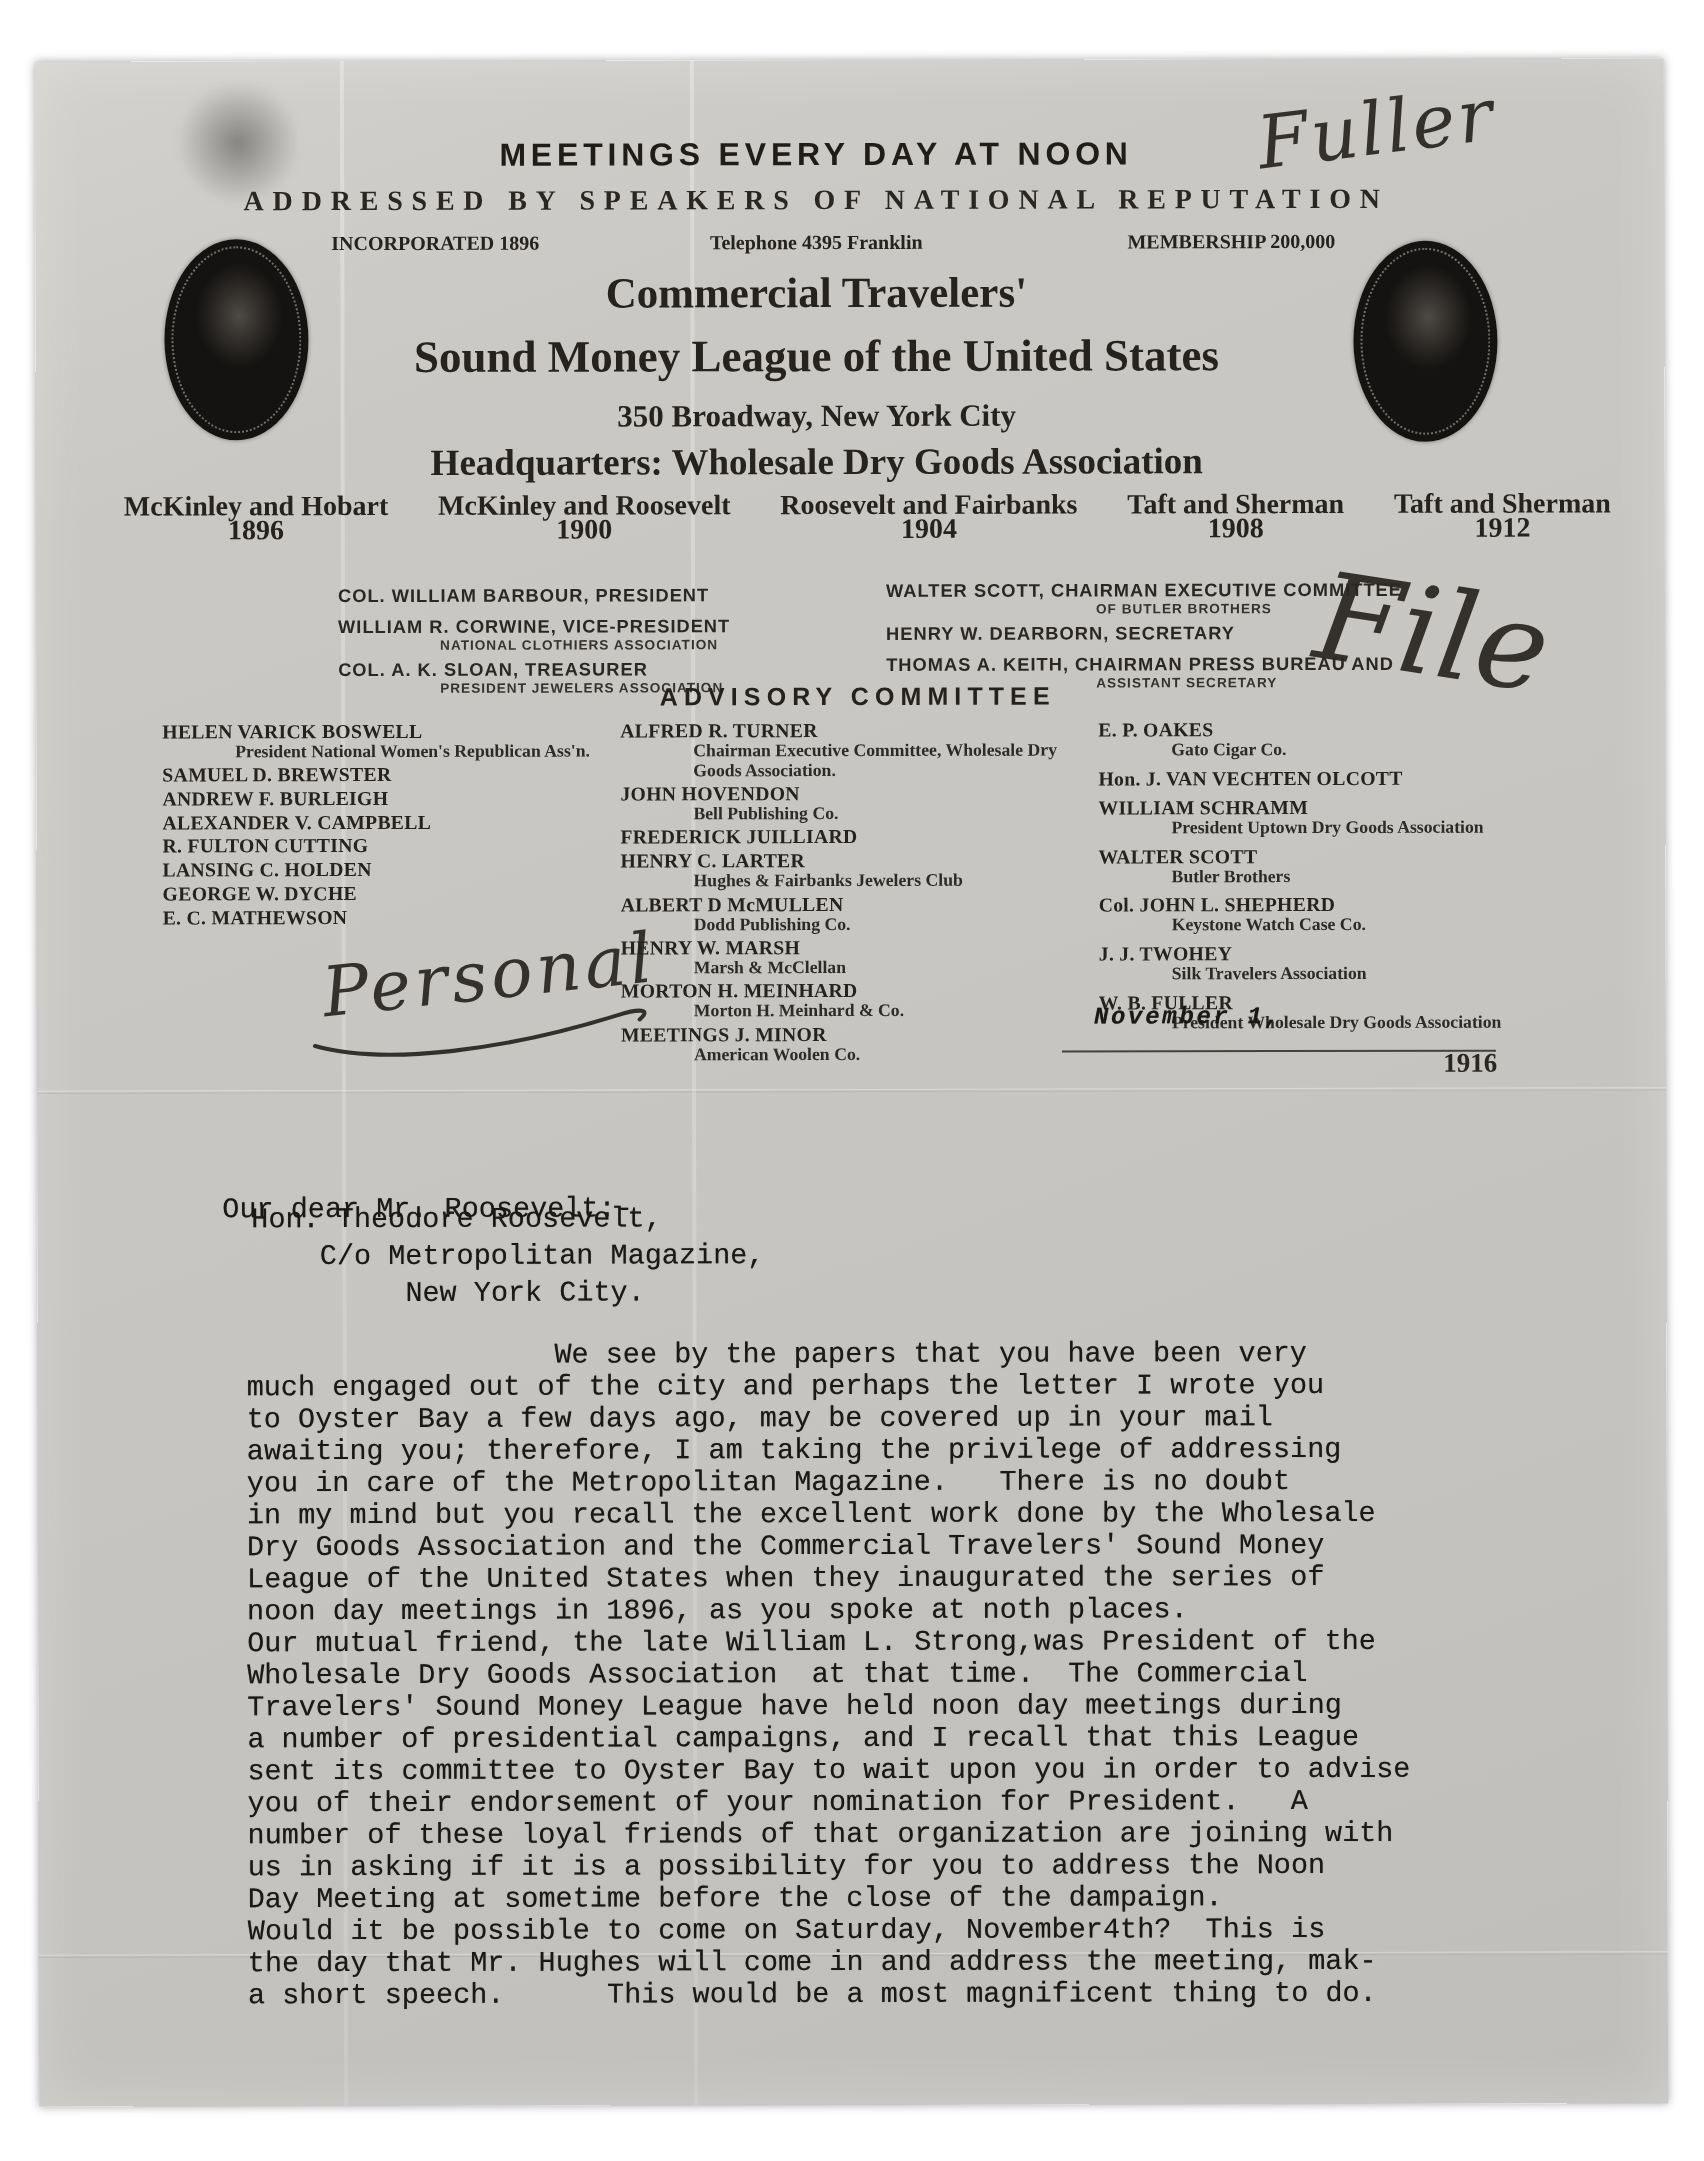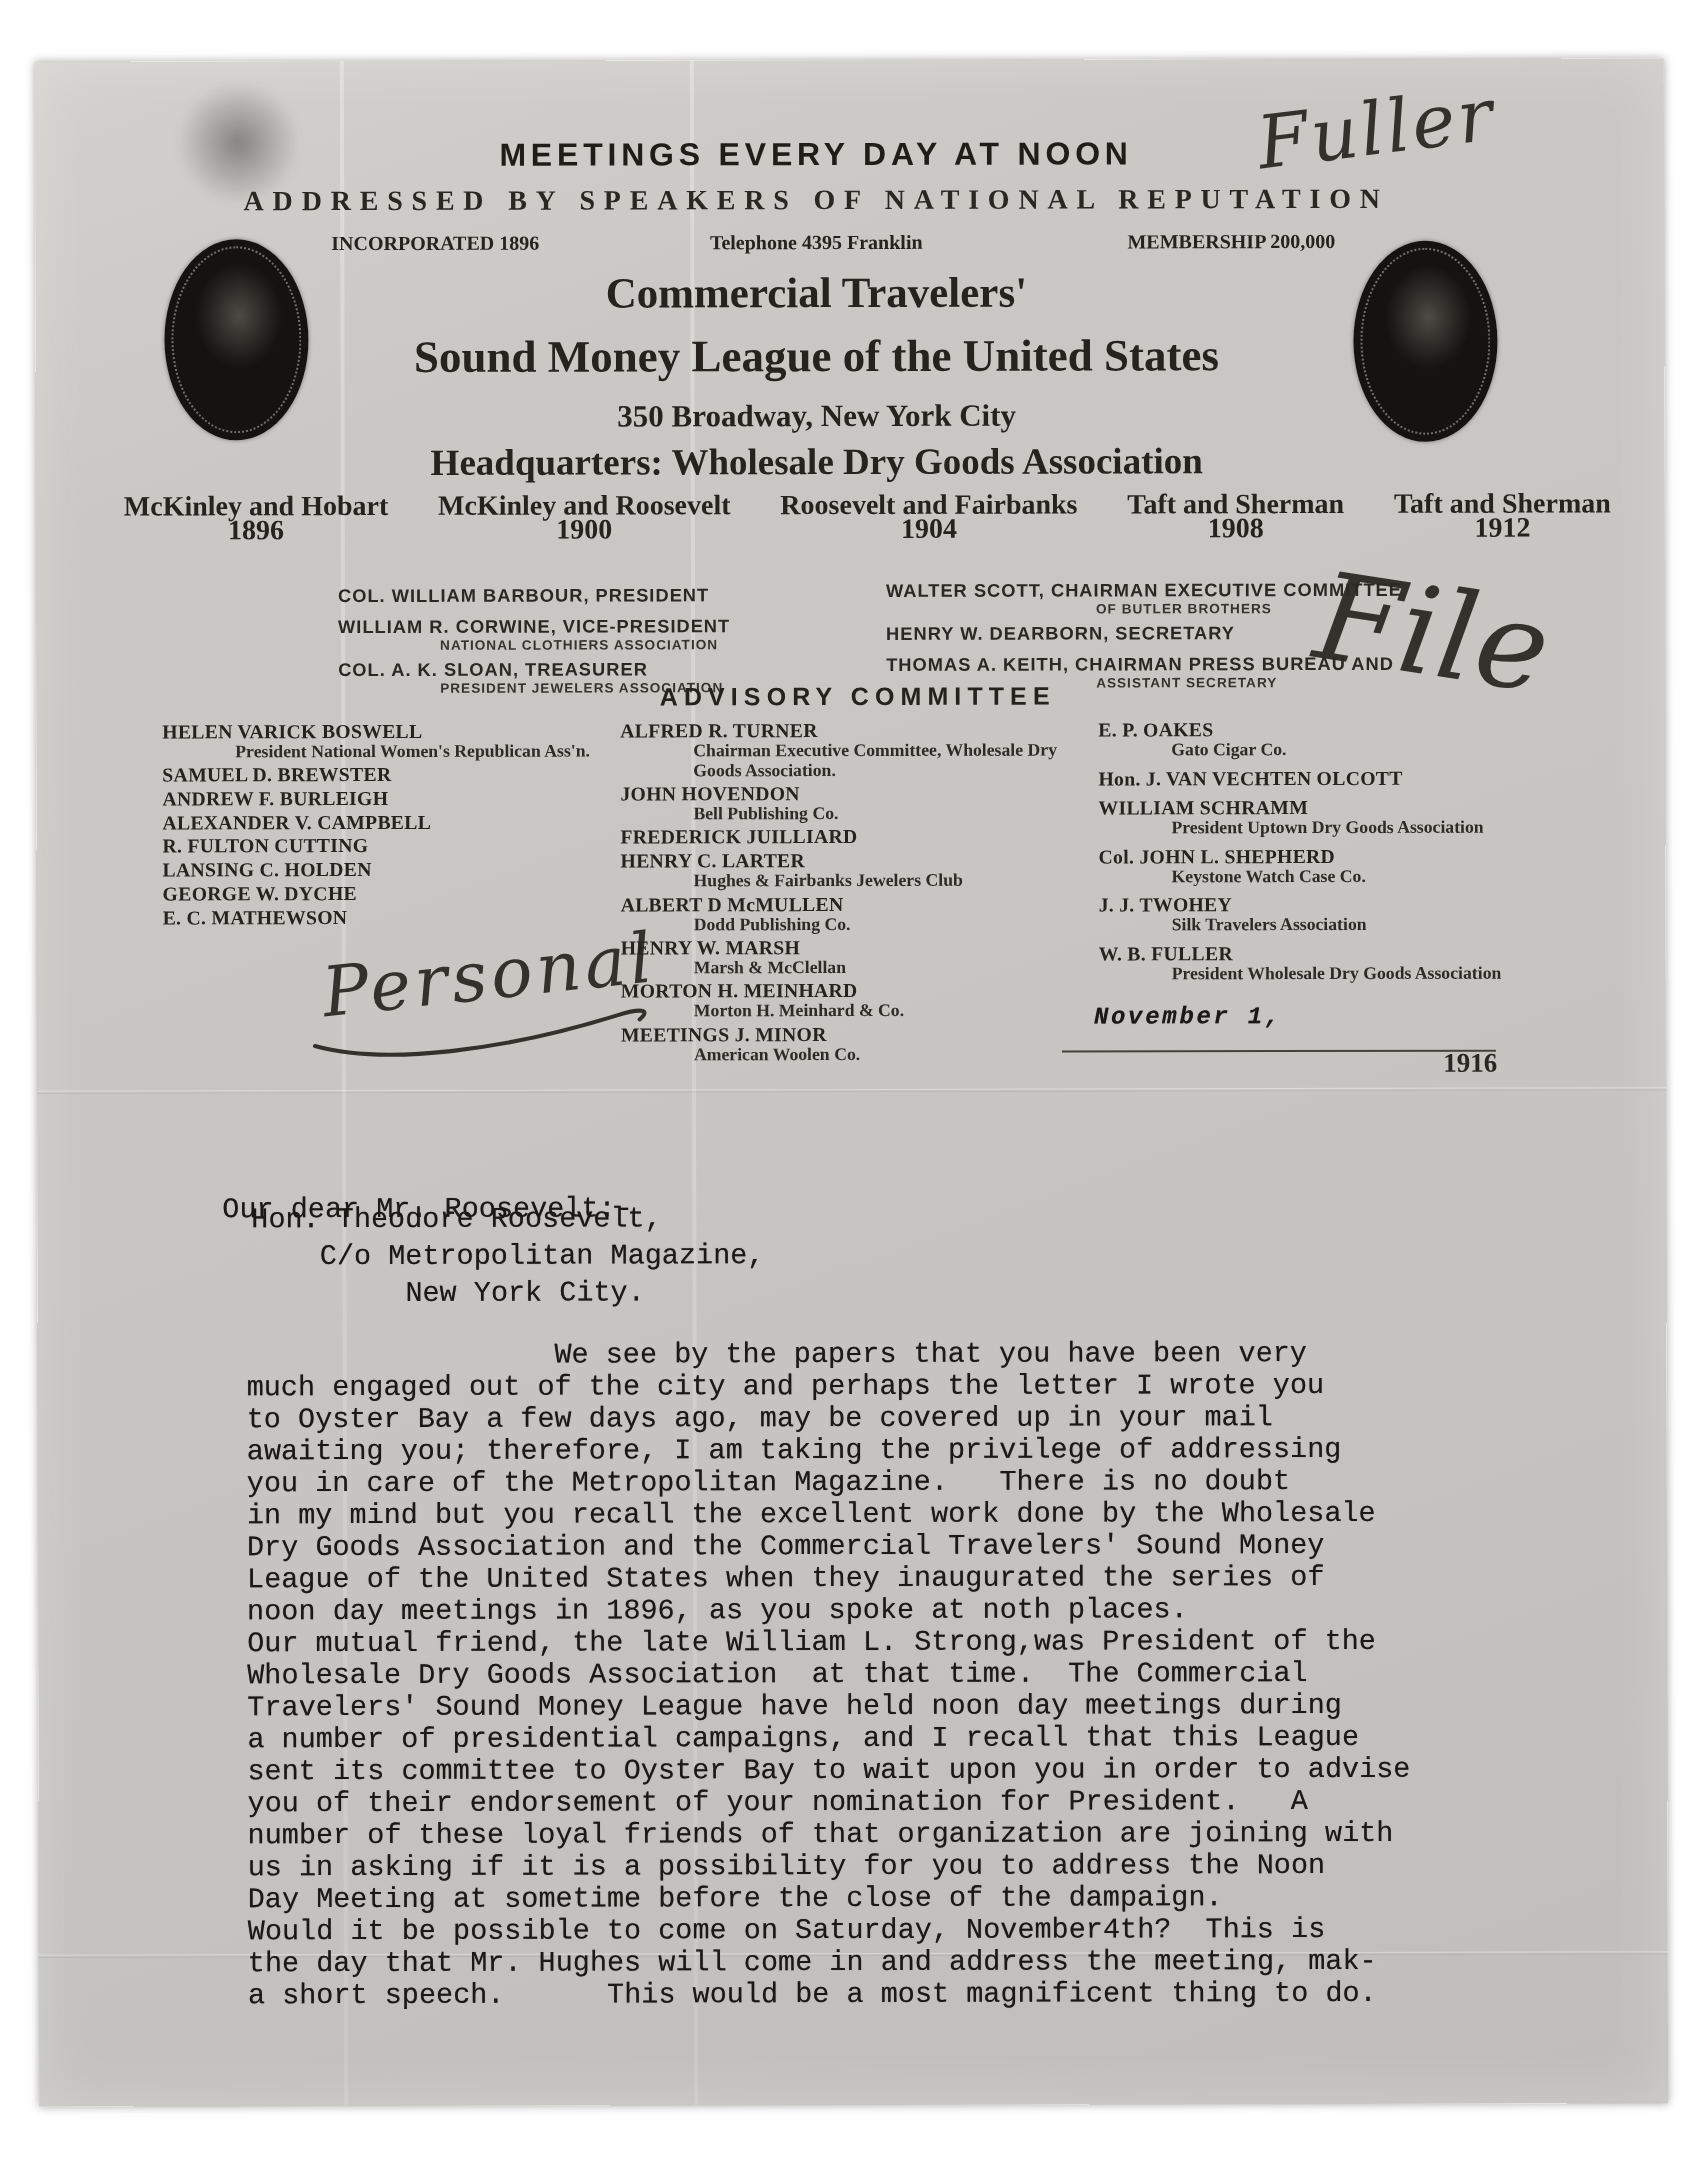--- a/index.html
+++ b/index.html
@@ -272,20 +272,24 @@
         <div class="adv-entry">
           <div class="adv-name">Hon. J. VAN VECHTEN OLCOTT</div>
 
         </div>
 
         <div class="adv-entry">
           <div class="adv-name">WILLIAM SCHRAMM</div>
           <div class="adv-sub">President Uptown Dry Goods Association</div>
         </div>
 
+        <div class="adv-entry">
+          <div class="adv-name">WALTER SCOTT</div>
+          <div class="adv-sub">Butler Brothers</div>
+        </div>
 
         <div class="adv-entry">
           <div class="adv-name">Col. JOHN L. SHEPHERD</div>
           <div class="adv-sub">Keystone Watch Case Co.</div>
         </div>
 
         <div class="adv-entry">
           <div class="adv-name">J. J. TWOHEY</div>
           <div class="adv-sub">Silk Travelers Association</div>
         </div>

